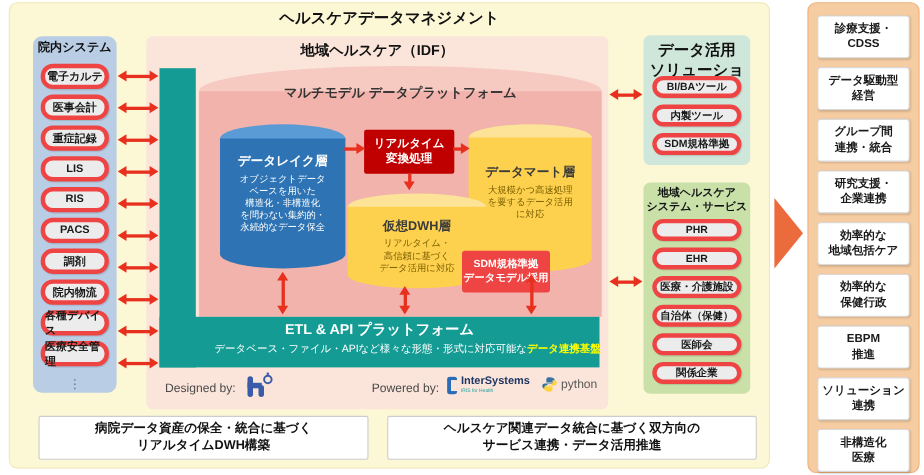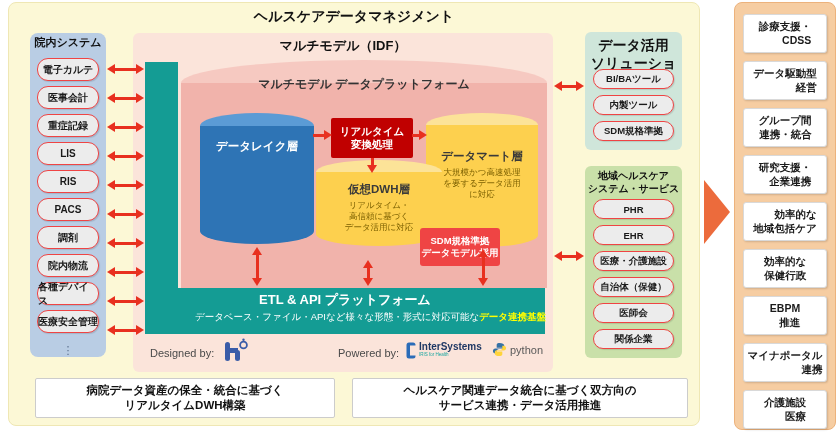--- a/index.html
+++ b/index.html
@@ -8,21 +8,21 @@
   .abs { position:absolute; }
   .pre { white-space:pre-line; }
 
   
   .yellow-panel { left:8px; top:2px; width:692px; height:424px; background:#fcf8d6; border:1px solid #efe7b4; border-radius:8px; }
   .page-title { left:8px; top:8px; width:692px; font-size:14px; font-weight:bold; color:#111; text-align:center; }
 
   .sidebar { left:30px; top:33px; width:76px; height:324px; background:#b9cde4; border-radius:8px; }
   .sidebar-title { padding-top:2px; font-size:11px; font-weight:bold; text-align:center; color:#111; }
   .sidebar-items { position:absolute; top:25px; left:7px; right:7px; display:flex; flex-direction:column; gap:5px; }
-  .gray-item { height:23px; background:#ececec; border:1px solid #ef4444; border-radius:11px; display:flex; align-items:center; justify-content:center; font-size:10px; font-weight:bold; color:#1a1a1a; box-shadow:1px 1px 1px rgba(0,0,0,.12); }
+  .gray-item { height:23px; background:#ececec; border:4px solid #ef4444; border-radius:11px; display:flex; align-items:center; justify-content:center; font-size:10px; font-weight:bold; color:#1a1a1a; box-shadow:1px 1px 1px rgba(0,0,0,.12); }
   .sidebar-dots { position:absolute; left:0; right:0; bottom:2px; text-align:center; color:#5a6f8c; font-size:11px; letter-spacing:0; line-height:.8; }
 
   .idf-box { left:133px; top:33px; width:420px; height:339px; background:#fbe4da; border-radius:6px; }
   .idf-title { left:133px; top:37px; width:420px; text-align:center; font-size:13px; font-weight:bold; color:#111; }
 
   .teal { background:#149c94; }
   .vbar { left:145px; top:62px; width:33px; height:272px; }
   .etl-bar { left:145px; top:288px; width:400px; height:46px; }
   .etl-title { left:145px; top:291px; width:400px; text-align:center; color:#fff; font-weight:bold; font-size:13px; }
   .etl-sub { left:145px; top:311px; width:451px; text-align:center; font-size:9.5px; color:#fff; }
@@ -39,21 +39,21 @@
   .big-cyl .tube { top:23px; background:#f1b3ab; }
   .platform-title { top:16px; text-align:center; font-size:12px; font-weight:bold; color:#333; }
 
   .lake-cyl { left:200px; top:113px; width:114px; height:131px; }
   .lake-cyl .cap { height:26px; background:#5b9bd5; }
   .lake-cyl .tube { top:13px; background:#2e74b5; border-radius:0 0 50% 50% / 0 0 13px 13px; }
   .lake-title { top:26px; text-align:center; color:#fff; font-weight:bold; font-size:11.5px; }
   .lake-body { top:44px; text-align:center; color:#fff; font-size:8.5px; line-height:1.28; }
 
   .mart-cyl { left:426px; top:113px; width:112px; height:134px; }
-  .vdwh-cyl { left:316px; top:160px; width:126px; height:86px; }
+  .vdwh-cyl { left:316px; top:176px; width:126px; height:86px; }
   .ycyl .cap { height:24px; background:#fce398; }
   .ycyl .tube { top:12px; background:#fdd04e; border-radius:0 0 50% 50% / 0 0 12px 12px; }
   .y-title { text-align:center; color:#3a3a3a; font-weight:bold; font-size:11.5px; }
   .y-body { text-align:center; color:#7c6000; font-size:8.5px; line-height:1.3; }
 
   .realtime-box { left:331px; top:118px; width:82px; height:40px; background:#c00000; border-radius:2px; display:flex; align-items:center; justify-content:center; color:#fff; font-weight:bold; font-size:10.5px; text-align:center; line-height:1.25; z-index:3; }
   .sdm-box { left:420px; top:203px; width:80px; height:38px; background:#ef4444; border-radius:3px; display:flex; align-items:center; justify-content:center; color:#fff; font-weight:bold; font-size:9.5px; text-align:center; line-height:1.3; z-index:4;margin-top:25px; }
 
   
   .arr { position:absolute; z-index:5; }
@@ -83,21 +83,21 @@
   .sol-box { left:585px; top:32px; width:97px; height:118px; background:#cfe6da; border-radius:6px; }
   .sol-title { padding-top:5px; text-align:center; font-size:14px; font-weight:bold; line-height:1.25; color:#111; }
   .stack { position:absolute; left:8px; right:8px; display:flex; flex-direction:column; gap:6px; }
   .reg-box { left:585px; top:166px; width:97px; height:192px; background:#c9e0a9; border-radius:6px; }
   .reg-title { padding-top:4px; text-align:center; font-size:10px; font-weight:bold; line-height:1.25; color:#111; }
   .stack .gray-item { height:20px; font-size:9.5px; }
 
   .orange-tri { left:704px; top:180px; width:0; height:0; border-top:32px solid transparent; border-bottom:32px solid transparent; border-left:26px solid #ec6b3c; }
 
   .outcomes-panel { left:734px; top:2px; width:102px; height:428px; background:#f6cda2; border:1px solid #ecb27c; border-radius:8px; padding:11px 8px; display:flex; flex-direction:column; gap:8px; }
-  .outcome-item { height:39px; background:#fff; border:1px solid #d9d9d9; border-radius:3px; box-shadow:1px 1px 2px rgba(0,0,0,.15); display:flex; align-items:center; justify-content:center; font-size:10.5px; font-weight:bold; color:#1a1a1a; text-align:right; line-height:1.25; flex:none; }
+  .outcome-item { height:39px; background:#fff; border:1px solid #d9d9d9; border-radius:3px; box-shadow:1px 1px 2px rgba(0,0,0,.15); display:flex; align-items:center; justify-content:center; font-size:10.5px; font-weight:bold; color:#1a1a1a; text-align:center; line-height:1.25; flex:none; }
 
   .footer-box { top:378px; height:40px; background:#fff; border:1px solid #cccccc; border-radius:2px; display:flex; align-items:center; justify-content:center; font-size:11.5px; font-weight:bold; color:#111; text-align:center; line-height:1.3; }
   .f-left { left:35px; width:300px; }
   .f-right { left:352px; width:336px; }
 </style>
 </head>
 <body>
 
 <div id="stage">
 
@@ -146,34 +146,39 @@
       <i class="shaft"></i>
     </div>
   <div class="arr dbl-h" style="left:107px;top:296px;width:37px">
       <i class="shaft"></i>
     </div>
   <div class="arr dbl-h" style="left:107px;top:325px;width:37px">
       <i class="shaft"></i>
     </div>
 
   <div class="abs idf-box"></div>
-  <div class="abs idf-title">マルチモデル（IDF）</div>
+  <div class="abs idf-title">地域ヘルスケア（IDF）</div>
 
   <div class="abs teal vbar"></div>
 
   <div class="cyl big-cyl">
     <div class="cap"></div>
     <div class="tube"></div>
     <div class="content platform-title">マルチモデル データプラットフォーム</div>
   </div>
 
   <div class="cyl lake-cyl">
     <div class="cap"></div>
     <div class="tube"></div>
     <div class="content lake-title">データレイク層</div>
+    <div class="content lake-body pre">オブジェクトデータ
+ベースを用いた
+構造化・非構造化
+を問わない集約的・
+永続的なデータ保全</div>
   </div>
 
   <div class="arr sgl-r" style="left:313px;top:130px;width:19px">
       <i class="shaft"></i>
     </div>
   <div class="abs realtime-box pre">リアルタイム
 変換処理</div>
   <div class="arr sgl-r" style="left:412px;top:130px;width:15px">
       <i class="shaft"></i>
     </div>
@@ -290,19 +295,19 @@
     <div class="outcome-item pre">グループ間
 連携・統合</div>
     <div class="outcome-item pre">研究支援・
 企業連携</div>
     <div class="outcome-item pre">効率的な
 地域包括ケア</div>
     <div class="outcome-item pre">効率的な
 保健行政</div>
     <div class="outcome-item pre">EBPM
 推進</div>
-    <div class="outcome-item pre">マイナポータル
+    <div class="outcome-item pre">ソリューション
 連携</div>
-    <div class="outcome-item pre">介護施設
+    <div class="outcome-item pre">非構造化
 医療</div>
   </div>
 
 </div>
 
 </body></html>

